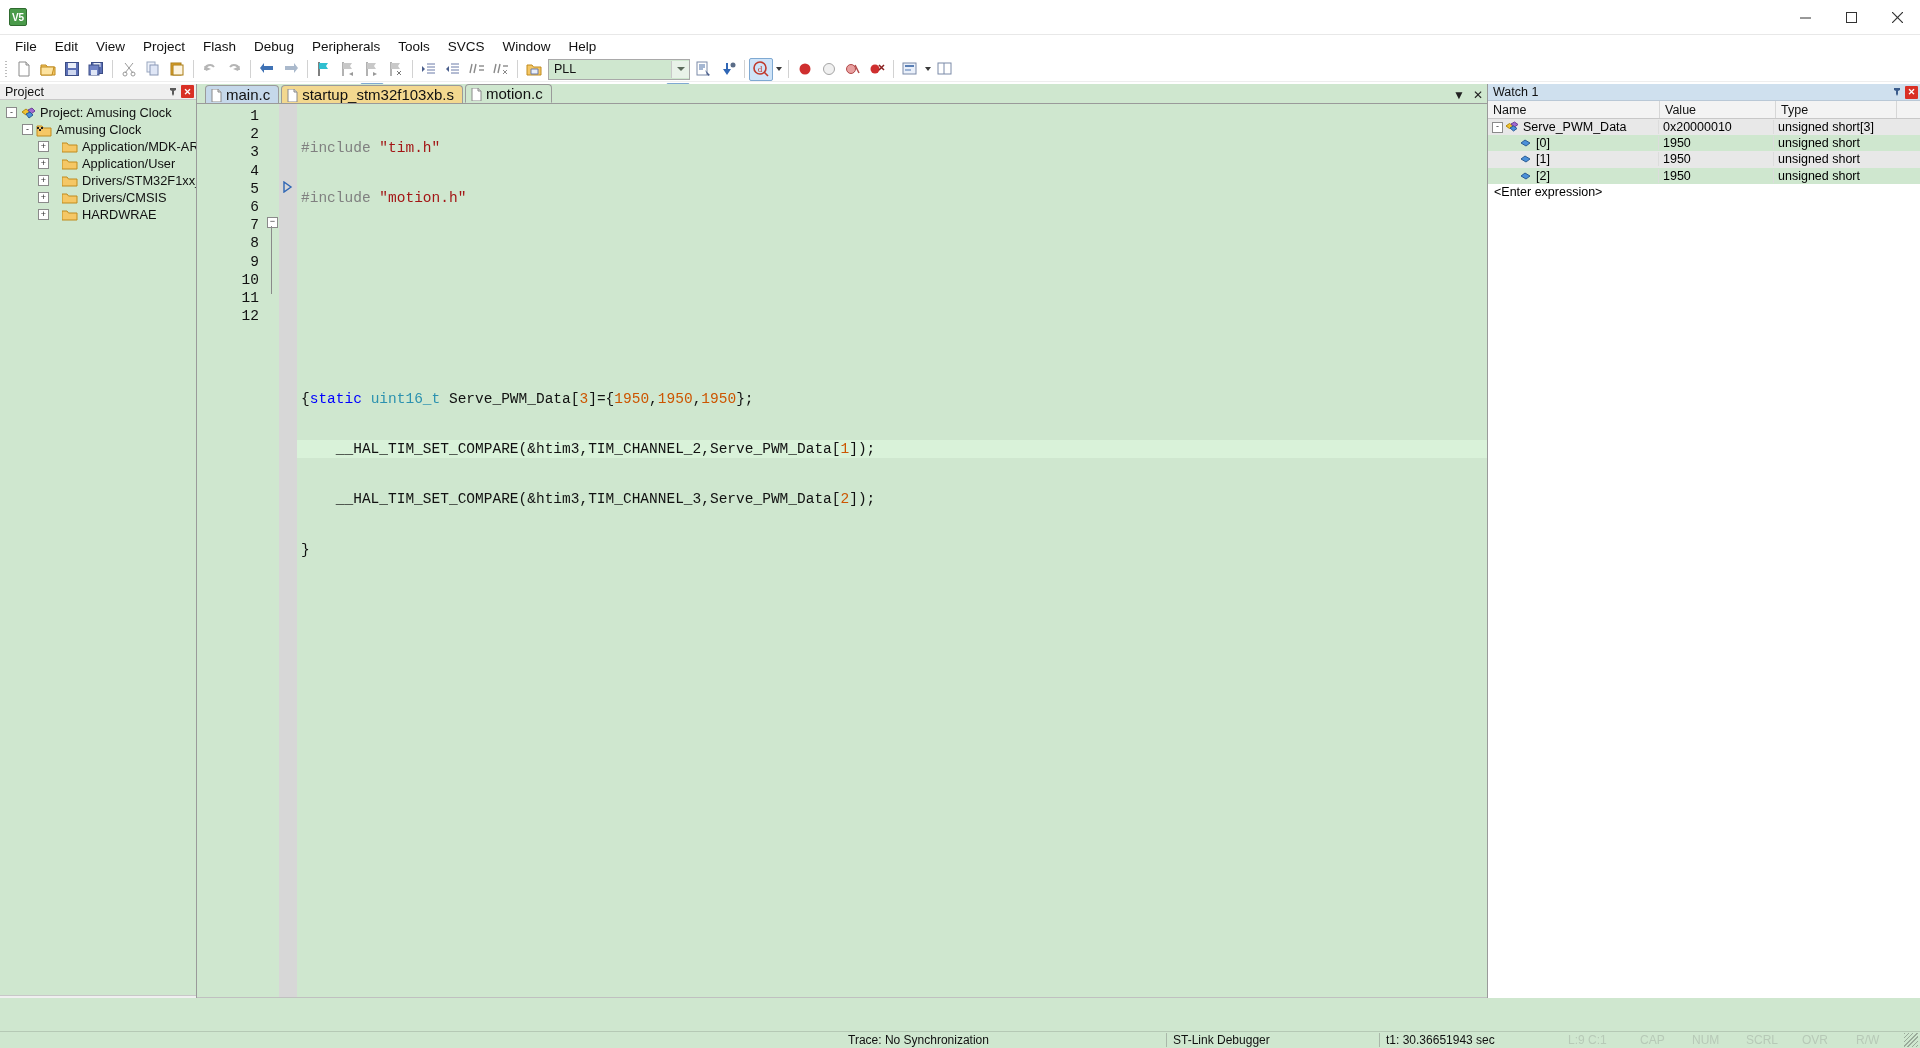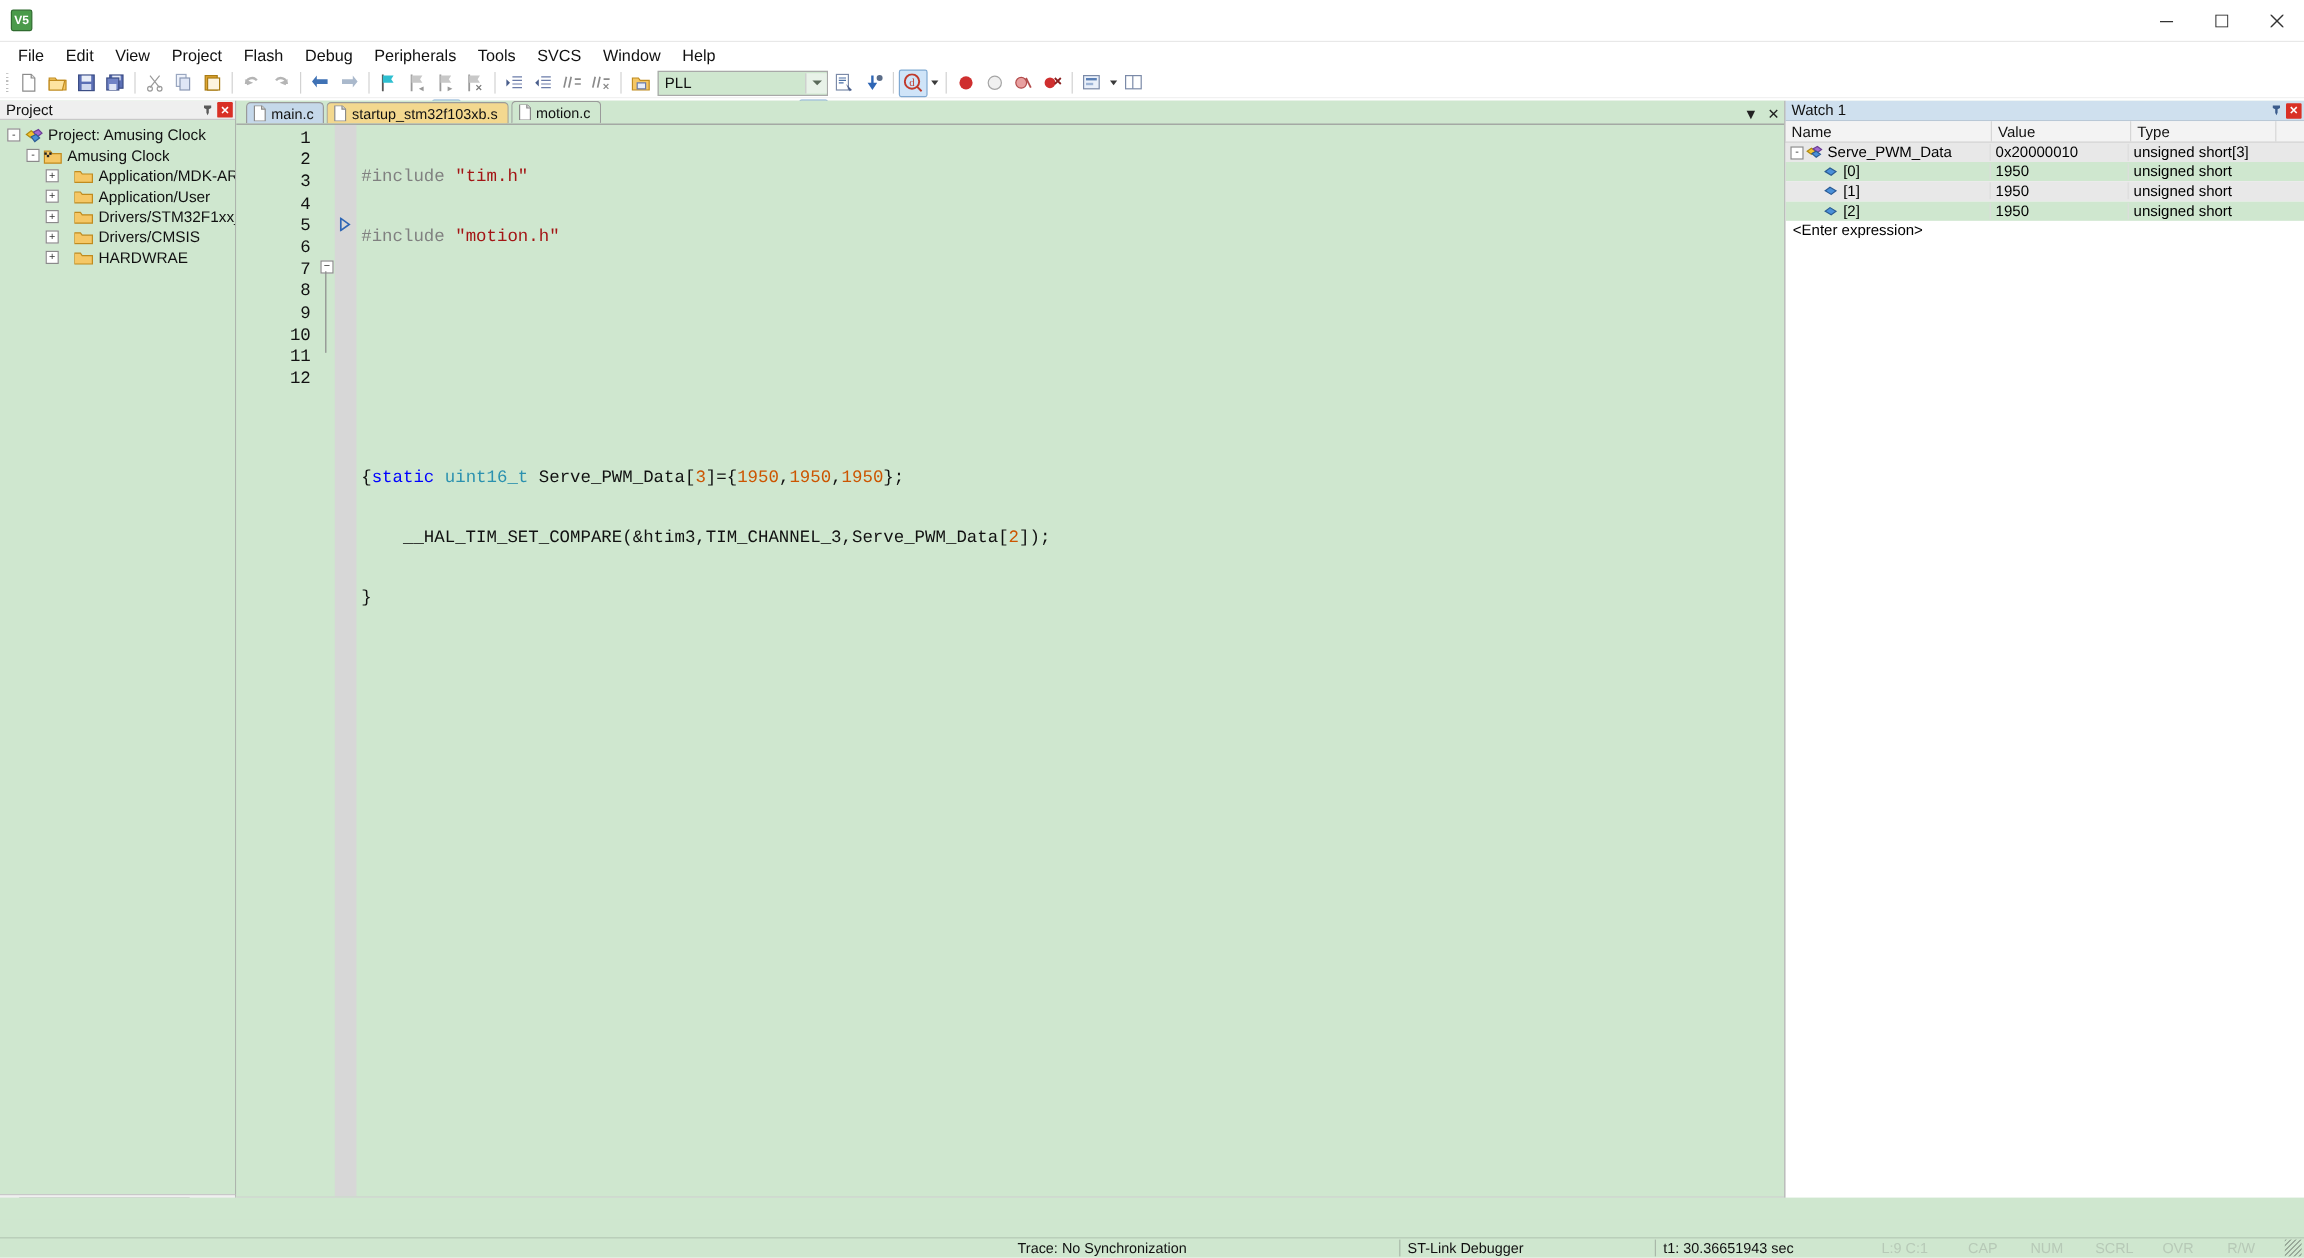--- a/index.html
+++ b/index.html
@@ -73,21 +73,21 @@
   .treehbar{height:18px;background:#f0f0f0;border-top:1px solid #c8c8c8;display:flex;align-items:center;}
   .hb-arrow{width:14px;height:16px;display:flex;align-items:center;justify-content:center;
             background:#f0f0f0;font-size:9px;color:#333;}
   .hb-track{flex:1;height:16px;background:#f0f0f0;position:relative;}
   .hb-thumb{position:absolute;left:2px;top:1px;height:13px;width:140px;background:#cdcdcd;border:1px solid #b5b5b5;}
 
   
   .editor{position:absolute;left:197px;top:0;right:433px;bottom:18px;background:#cfe7cf;display:flex;flex-direction:column;}
   .tabbar{height:19px;background:#cfe7cf;display:flex;align-items:flex-end;position:relative;padding-left:8px;}
   .tab{height:17px;display:flex;align-items:center;padding:0 8px 0 5px;margin-right:2px;
-       border:1px solid #9a9a9a;border-bottom:none;border-radius:4px 4px 0 0;font-size:12px;
+       border:1px solid #9a9a9a;border-bottom:none;border-radius:4px 4px 0 0;font-size:15px;
        background:#c5d8ea;color:#111;white-space:nowrap;}
   .tab .fico{width:11px;height:13px;margin-right:4px;flex:none;}
   .tab.t2{background:#f3d88f;}
   .tab.active{background:#cfe7cf;border-bottom:1px solid #cfe7cf;}
   .tabctl{position:absolute;right:4px;bottom:1px;display:flex;align-items:center;gap:8px;}
   .tabctl .ic{font-size:12px;color:#222;cursor:default;}
   .edwrap{flex:1;display:flex;background:#cfe7cf;border-top:1px solid #9a9a9a;position:relative;overflow:hidden;}
   .gutternum{width:62px;background:#cfe7cf;text-align:right;padding-right:6px;
              font-family:"Liberation Mono",monospace;font-size:14.5px;color:#111;padding-top:3px;}
   .gutternum div{height:18.2px;line-height:18.2px;}
@@ -873,20 +873,21 @@
           </div>
         </div>
 
         <div class="code">
           <div class="ln"><span class="pre">#include </span><span class="str">"tim.h"</span></div>
           <div class="ln"><span class="pre">#include </span><span class="str">"motion.h"</span></div>
           <div class="ln">&nbsp;</div>
           <div class="ln">&nbsp;</div>
           <div class="ln">&nbsp;</div>
           <div class="ln">{<span class="kw">static</span> <span class="kw2">uint16_t</span> Serve_PWM_Data[<span class="num">3</span>]={<span class="num">1950</span>,<span class="num">1950</span>,<span class="num">1950</span>};</div>
+          <div class="ln cur">    __HAL_TIM_SET_COMPARE(&amp;htim3,TIM_CHANNEL_2,Serve_PWM_Data[<span class="num">1</span>]);</div>
           <div class="ln">    __HAL_TIM_SET_COMPARE(&amp;htim3,TIM_CHANNEL_3,Serve_PWM_Data[<span class="num">2</span>]);</div>
           <div class="ln">}</div>
           <div class="ln">&nbsp;</div>
         </div>
       </div>
 
       <div class="edhbar">
         <div class="scrollarrow">◀</div>
         <div class="trk">
           <div class="thb"></div>

